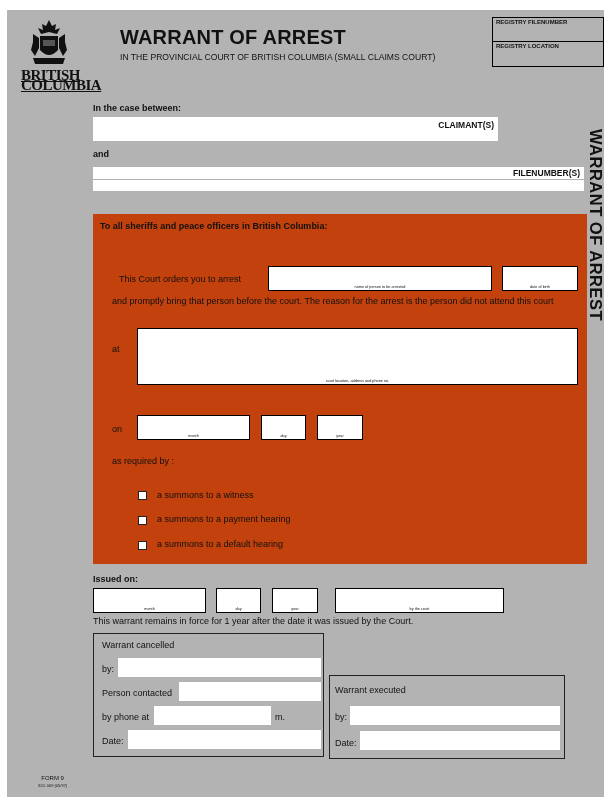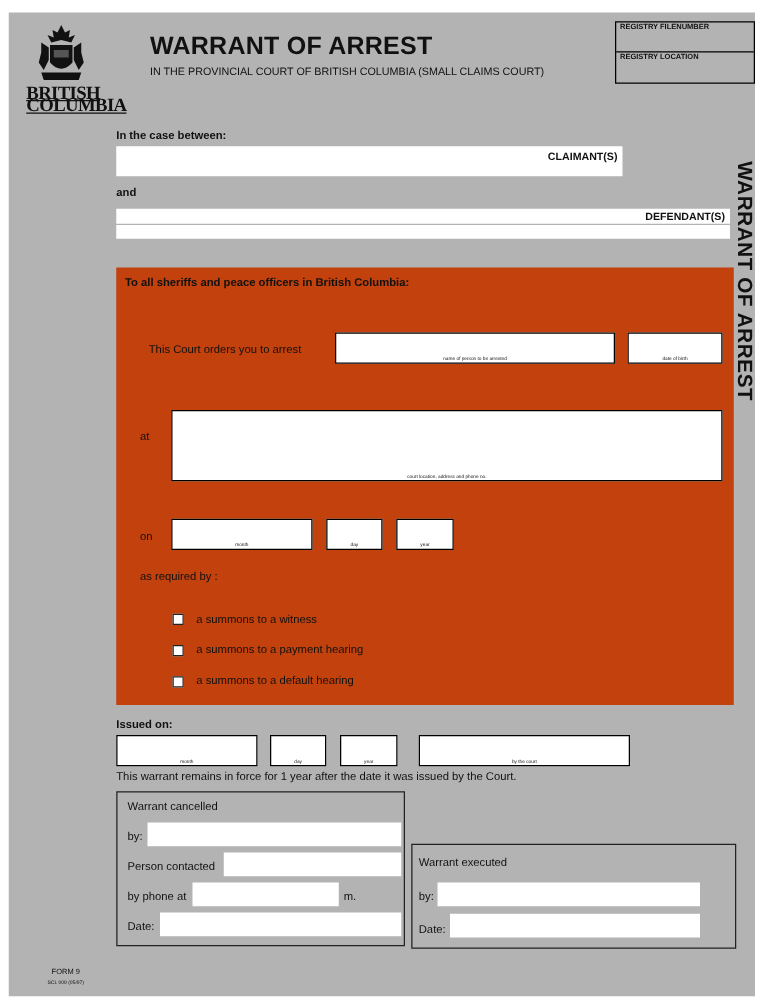--- a/index.html
+++ b/index.html
@@ -63,35 +63,36 @@
   <div class="vert">
       <span>WARRANT OF ARREST</span>
     </div>
 
   <div class="abs lbl-bold" style="left:86px; top:93px;">In the case between:</div>
   <div class="bar" style="left:86px; top:107px; width:405px; height:24px;">
     <span class="bar-tag">CLAIMANT(S)</span>
   </div>
   <div class="abs lbl-bold" style="left:86px; top:139px;">and</div>
   <div class="bar" style="left:86px; top:157px; width:491px; height:12px;">
-    <span class="bar-tag" style="top:1px;">DEFENDANT(S)</span>
+    <span class="bar-tag" style="top:1px;">FILENUMBER(S)</span>
   </div>
   <div class="bar" style="left:86px; top:170px; width:491px; height:11px;"></div>
 
   <div class="panel">
     <div class="abs lbl-bold" style="left:7px; top:7px;">To all sheriffs and peace officers in British Columbia:</div>
 
     <div class="abs lbl" style="left:26px; top:60px;">This Court orders you to arrest</div>
     <div class="box" style="left:175px; top:52px; width:224px; height:25px;">
       <div class="cap">name of person to be arrested</div>
     </div>
     <div class="box" style="left:409px; top:52px; width:76px; height:25px;">
       <div class="cap">date of birth</div>
     </div>
 
+    <div class="abs lbl" style="left:19px; top:82px; width:470px; line-height:11px;">and promptly bring that person before the court.  The reason for the arrest is the person did not attend this court</div>
 
     <div class="abs lbl" style="left:19px; top:130px;">at</div>
     <div class="box" style="left:44px; top:114px; width:441px; height:57px;">
       <div class="cap">court location, address and phone no.</div>
     </div>
 
     <div class="abs lbl" style="left:19px; top:210px;">on</div>
     <div class="box" style="left:44px; top:201px; width:113px; height:25px;">
       <div class="cap">month</div>
     </div>
@@ -139,21 +140,21 @@
     <div class="wfield" style="left:24px; top:24px; width:203px; height:19px;"></div>
     <div class="abs lbl" style="left:8px; top:54px;">Person contacted</div>
     <div class="wfield" style="left:85px; top:48px; width:142px; height:19px;"></div>
     <div class="abs lbl" style="left:8px; top:78px;">by phone at</div>
     <div class="wfield" style="left:60px; top:72px; width:117px; height:19px;"></div>
     <div class="abs lbl" style="left:181px; top:78px;">m.</div>
     <div class="abs lbl" style="left:8px; top:102px;">Date:</div>
     <div class="wfield" style="left:34px; top:96px; width:193px; height:19px;"></div>
   </div>
 
-  <div class="frame" style="left:322px; top:665px; width:260px; height:84px;">
+  <div class="frame" style="left:322px; top:665px; width:236px; height:84px;">
     <div class="abs lbl" style="left:5px; top:9px;">Warrant executed</div>
     <div class="abs lbl" style="left:5px; top:36px;">by:</div>
     <div class="wfield" style="left:20px; top:30px; width:210px; height:19px;"></div>
     <div class="abs lbl" style="left:5px; top:62px;">Date:</div>
     <div class="wfield" style="left:30px; top:55px; width:200px; height:19px;"></div>
   </div>
 
   <div class="form-no">
     <div>FORM 9</div>
     <div class="small">SCL 009 (05/97)</div>

